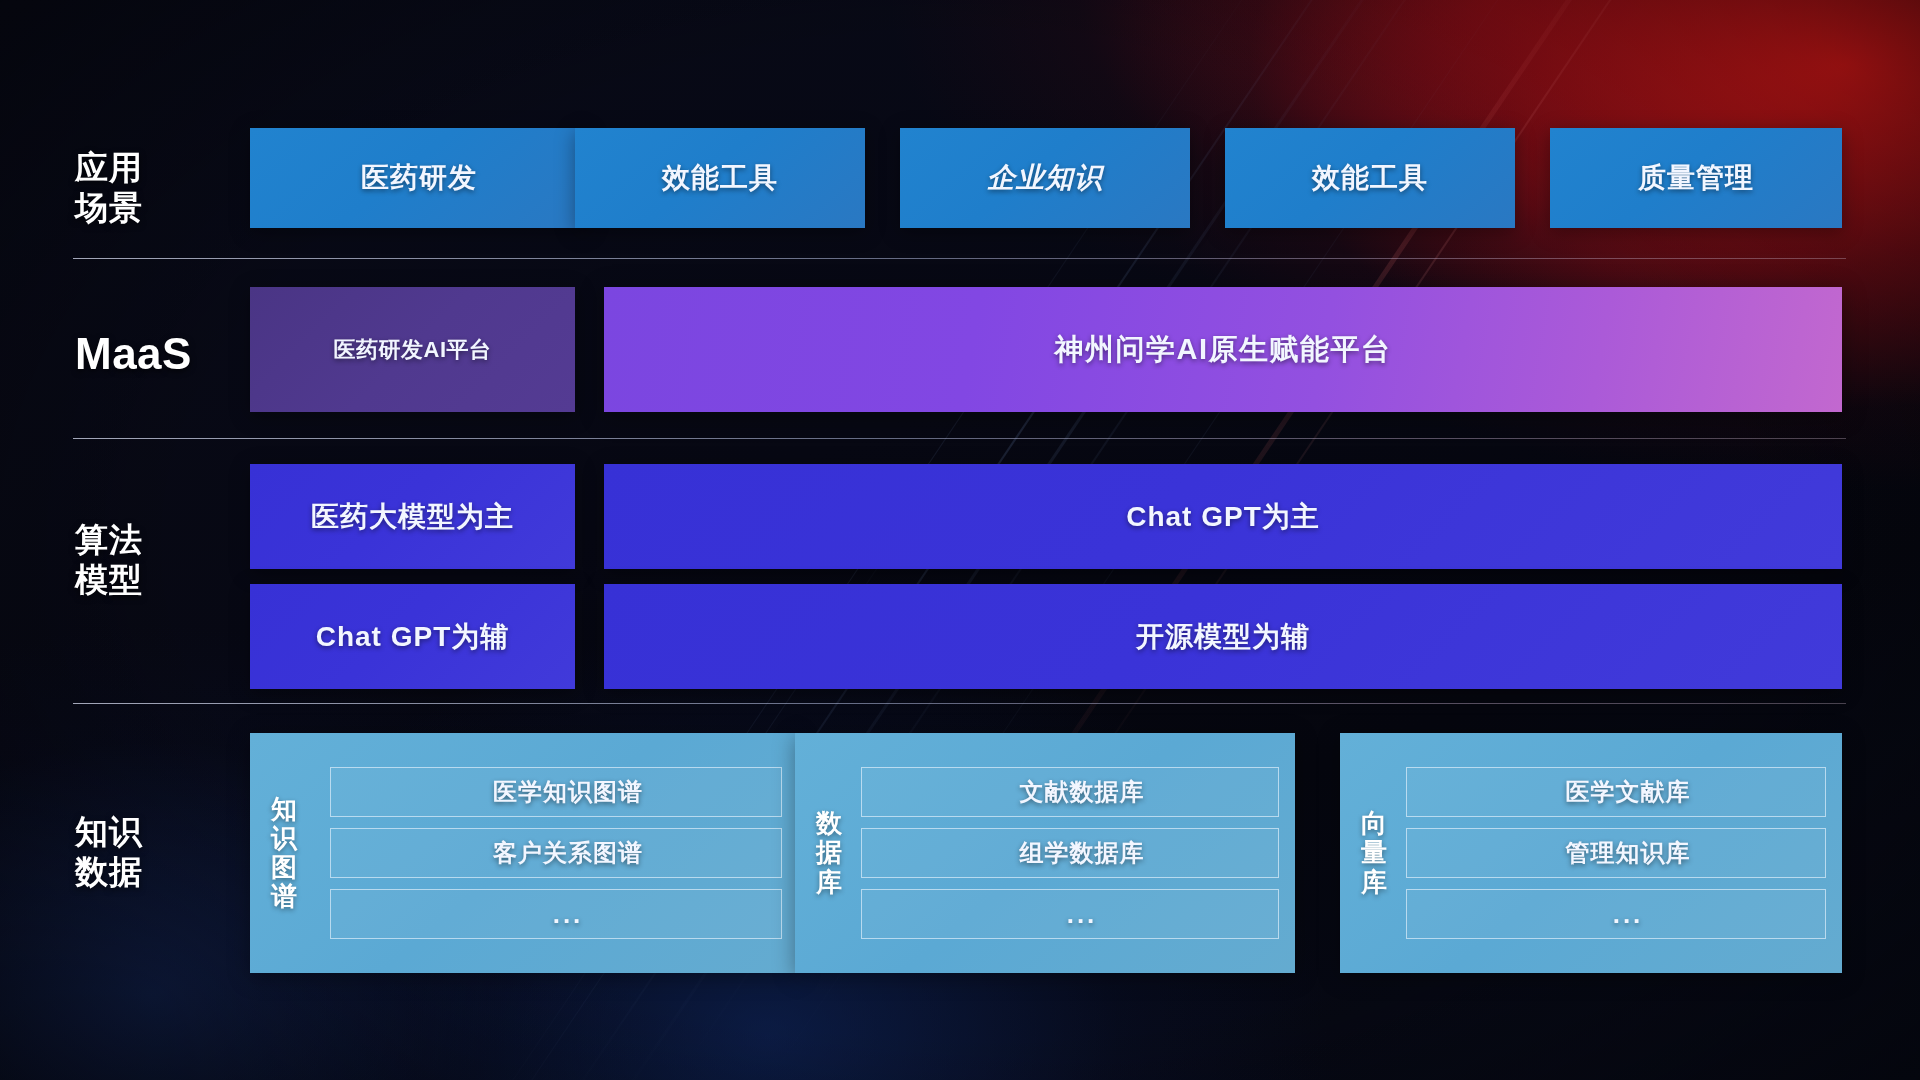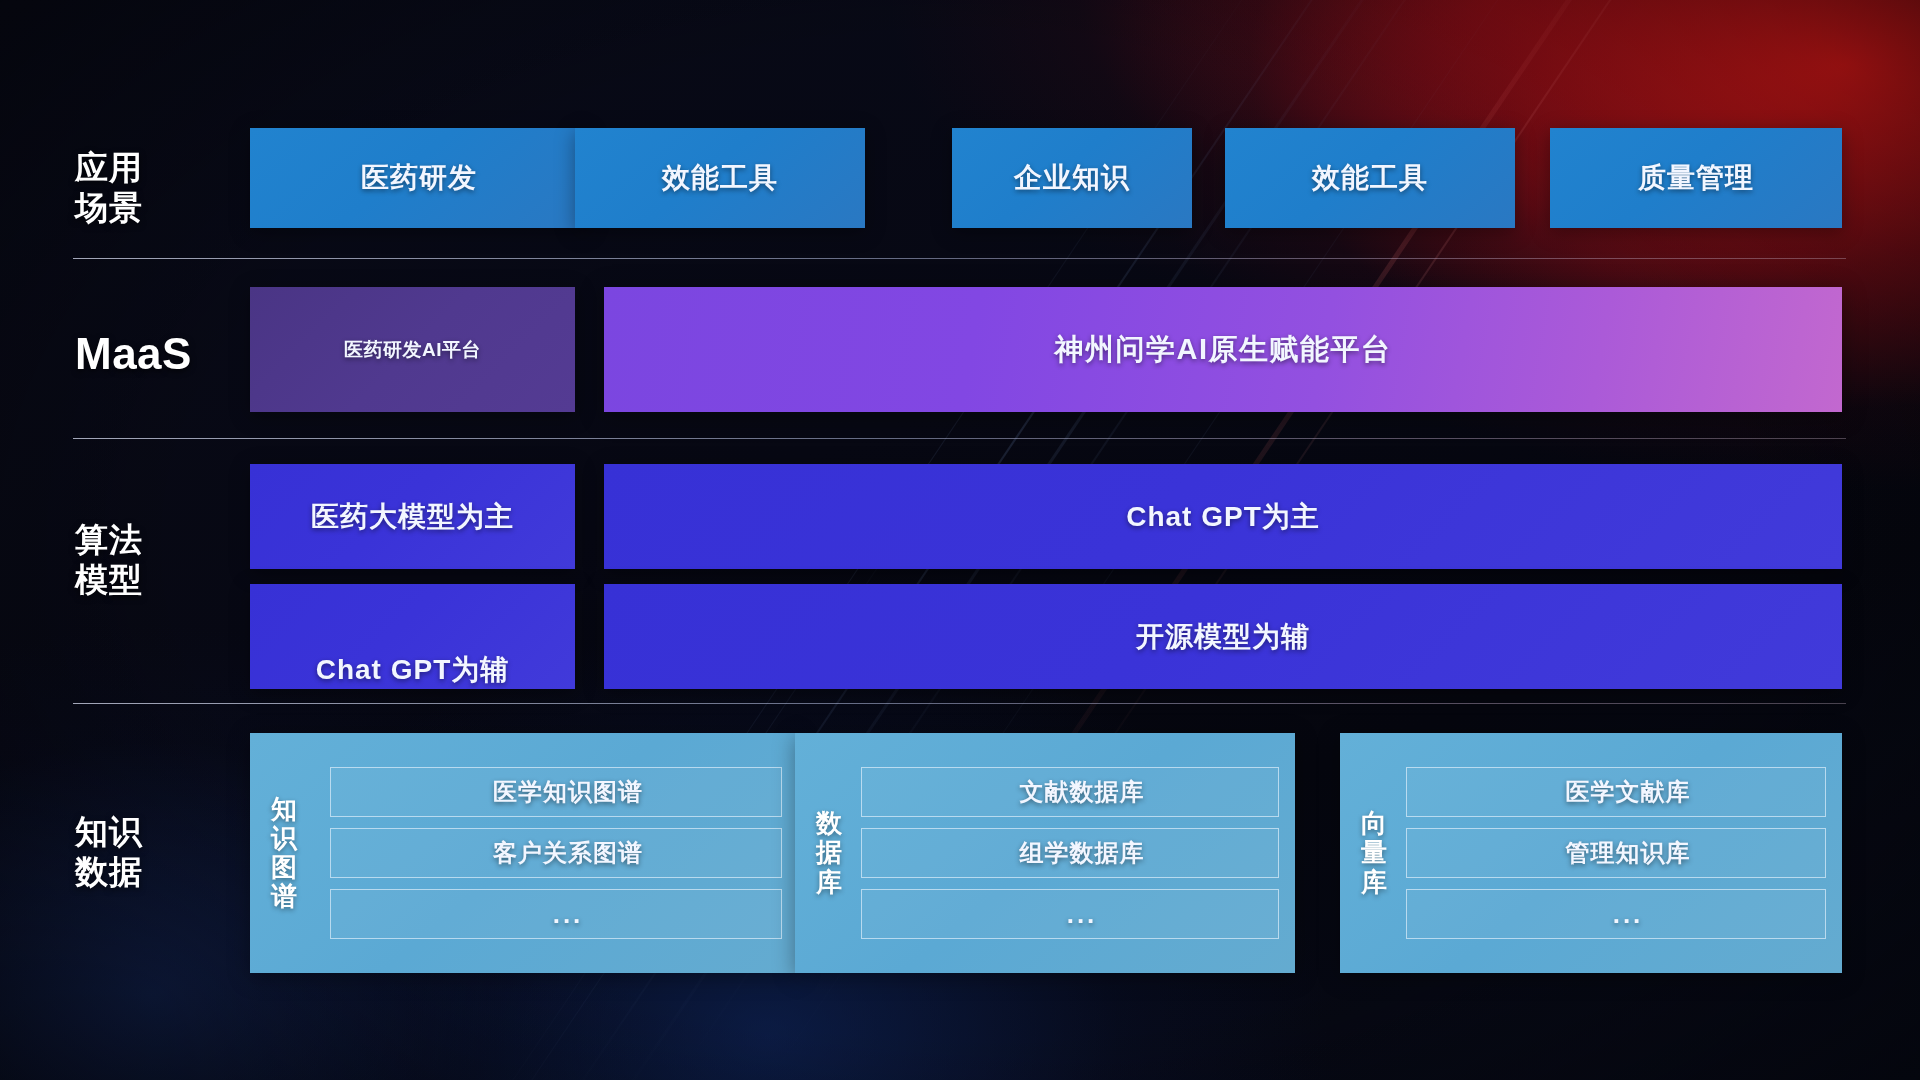--- a/index.html
+++ b/index.html
@@ -97,21 +97,21 @@
   .scn .boxtext { font-size: 28px; letter-spacing: 1px; }
 
   
   .maas-left {
     position: absolute;
     left: 250px; top: 0; width: 325px; height: 125px;
     display:flex; align-items:center; justify-content:center;
     background: linear-gradient(135deg, #4a3585 0%, #50398f 50%, #543b93 100%);
     box-shadow: 0 4px 18px rgba(0,0,0,.35);
   }
-  .maas-left .boxtext { font-size: 19px; letter-spacing: .5px; }
+  .maas-left .boxtext { font-size: 22px; letter-spacing: .5px; }
 
   .maas-right {
     position: absolute;
     left: 604px; top: 0; width: 1238px; height: 125px;
     display:flex; align-items:center; justify-content:center;
     background: linear-gradient(100deg, #7b46e0 0%, #8247e3 30%, #9350e0 58%, #ab5ad8 80%, #c268cf 100%);
     box-shadow: 0 4px 22px rgba(0,0,0,.35);
   }
   .maas-right .boxtext { font-size: 29px; letter-spacing: 1.5px; }
 
@@ -185,21 +185,21 @@
     <div class="row" style="top:128px;">
       <div class="rowlabel" style="top:20px; white-space:pre-line;">应用
 场景</div>
 
       <div class="scn" style="left:250px; width:338px;">
         <span class="boxtext">医药研发</span>
       </div>
       <div class="scn" style="left:575px; width:290px;">
         <span class="boxtext">效能工具</span>
       </div>
-      <div class="scn" style="left:952px; width:240px;">
+      <div class="scn" style="left:900px; width:290px;font-style:italic;">
         <span class="boxtext">企业知识</span>
       </div>
       <div class="scn" style="left:1225px; width:290px;">
         <span class="boxtext">效能工具</span>
       </div>
       <div class="scn" style="left:1550px; width:292px;">
         <span class="boxtext">质量管理</span>
       </div>
     </div>
 
@@ -222,21 +222,21 @@
       <div class="rowlabel" style="top:56px; white-space:pre-line;">算法
 模型</div>
 
       <div class="alg small" style="top:0px;">
         <span class="boxtext">医药大模型为主</span>
       </div>
       <div class="alg wide" style="top:0px;">
         <span class="boxtext">Chat GPT为主</span>
       </div>
 
-      <div class="alg small" style="top:120px;align-items:flex-end;">
+      <div class="alg small" style="top:120px;">
         <span class="boxtext">Chat GPT为辅</span>
       </div>
       <div class="alg wide" style="top:120px;">
         <span class="boxtext">开源模型为辅</span>
       </div>
     </div>
 
     <div class="divider" style="top:703px;"></div>
 
     <div class="row" style="top:733px;">

